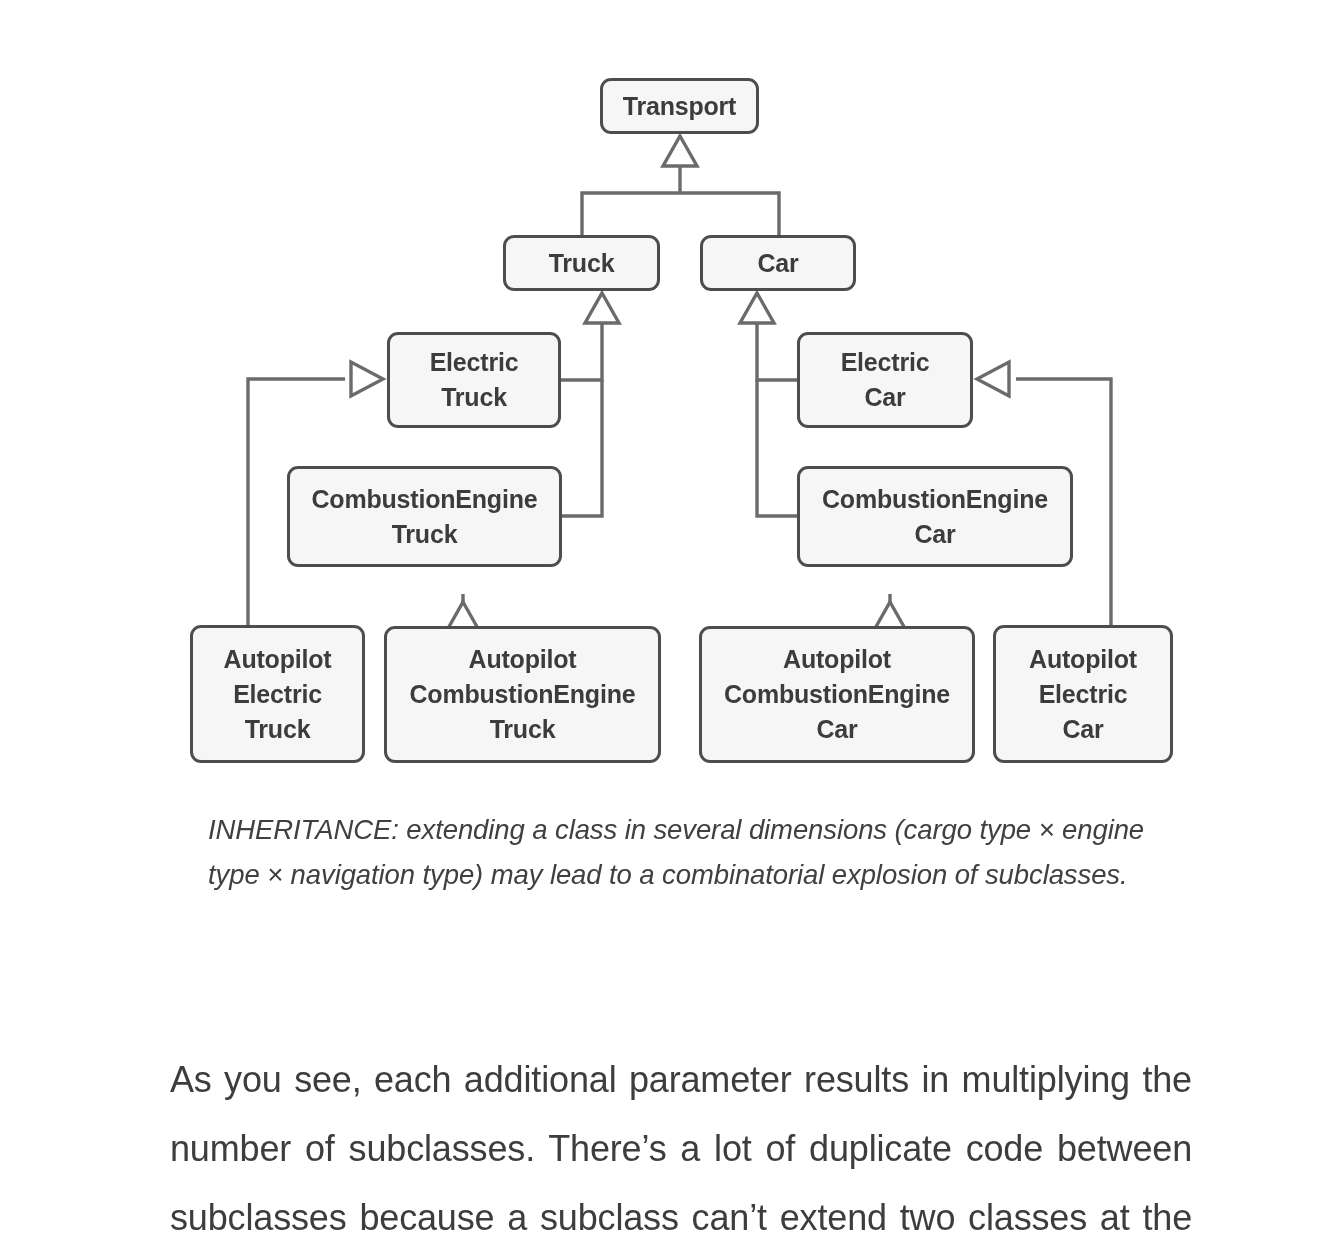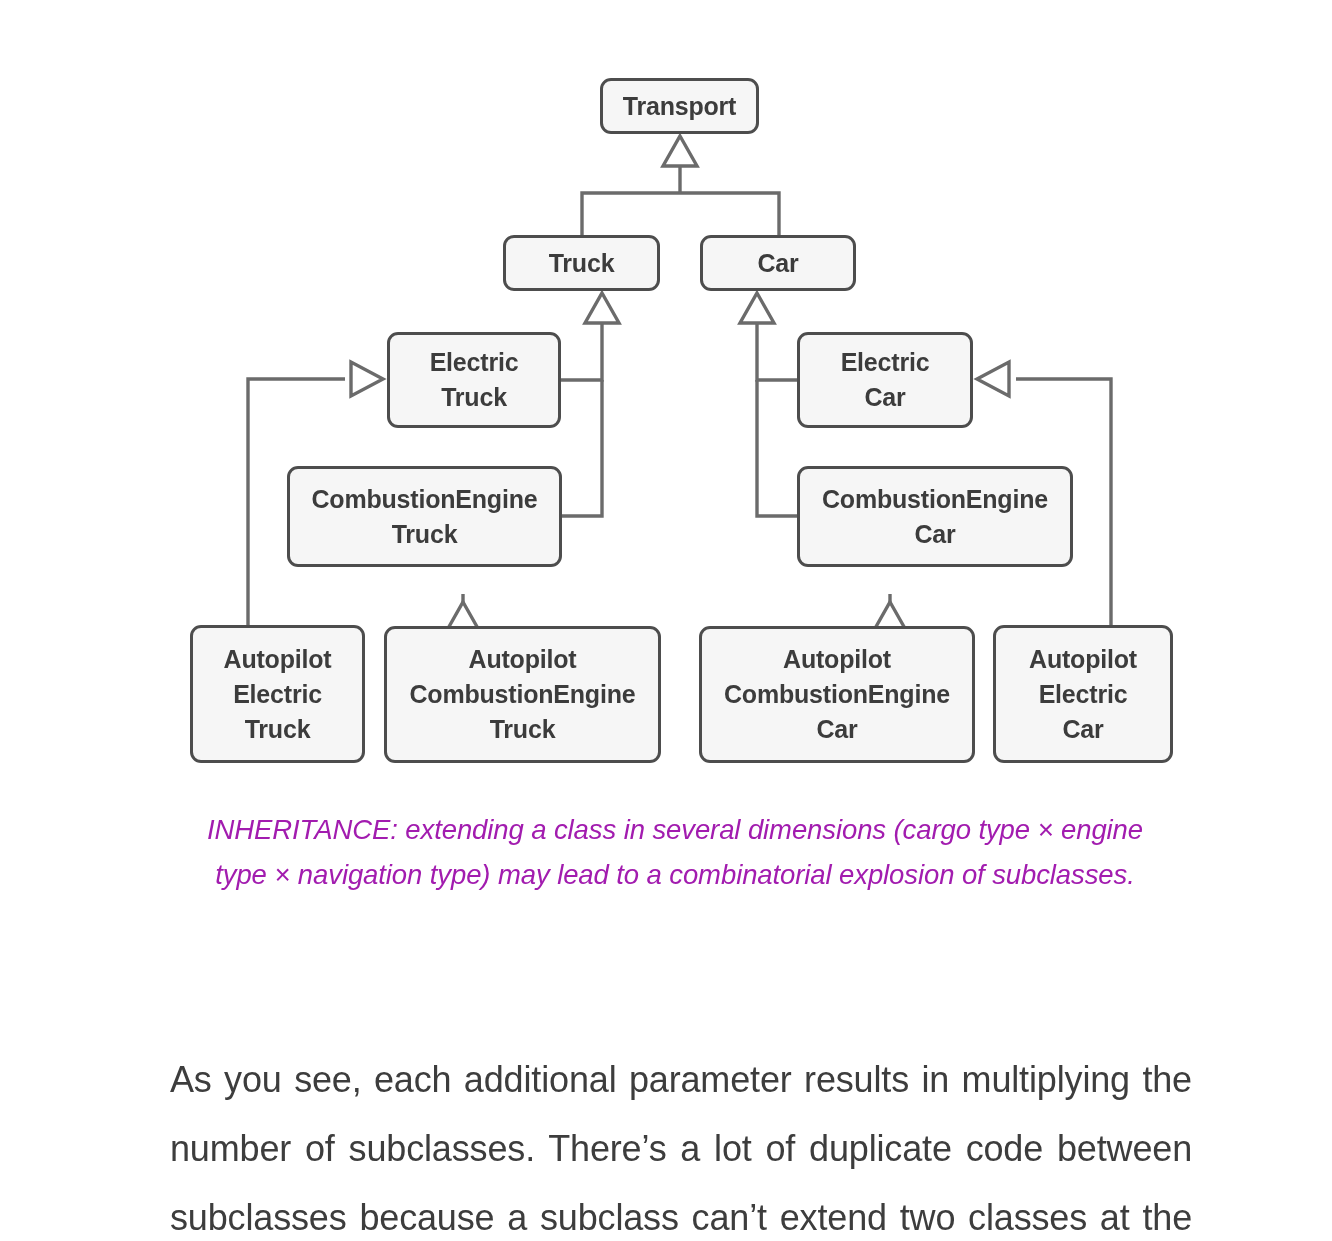--- a/index.html
+++ b/index.html
@@ -32,27 +32,27 @@
     line-height:1.40;
     letter-spacing:-0.2px;
     padding:0 8px;
     z-index:3;
   }
   .node span{display:block;white-space:pre-line;}
 
   
   #caption{
     position:absolute;
-    left:200px;top:808px;
+    left:208px;top:808px;
     width:950px;
-    text-align:center;
+    text-align:left;
     font-style:italic;
     font-size:27.5px;
     line-height:1.62;
-    color:#a21caf;
+    color:#404040;
     letter-spacing:-0.1px;
   }
 
   
   #body-copy{
     position:absolute;
     left:170px;top:1009px;
     width:1022px;
     text-align:justify;
     font-size:36px;

